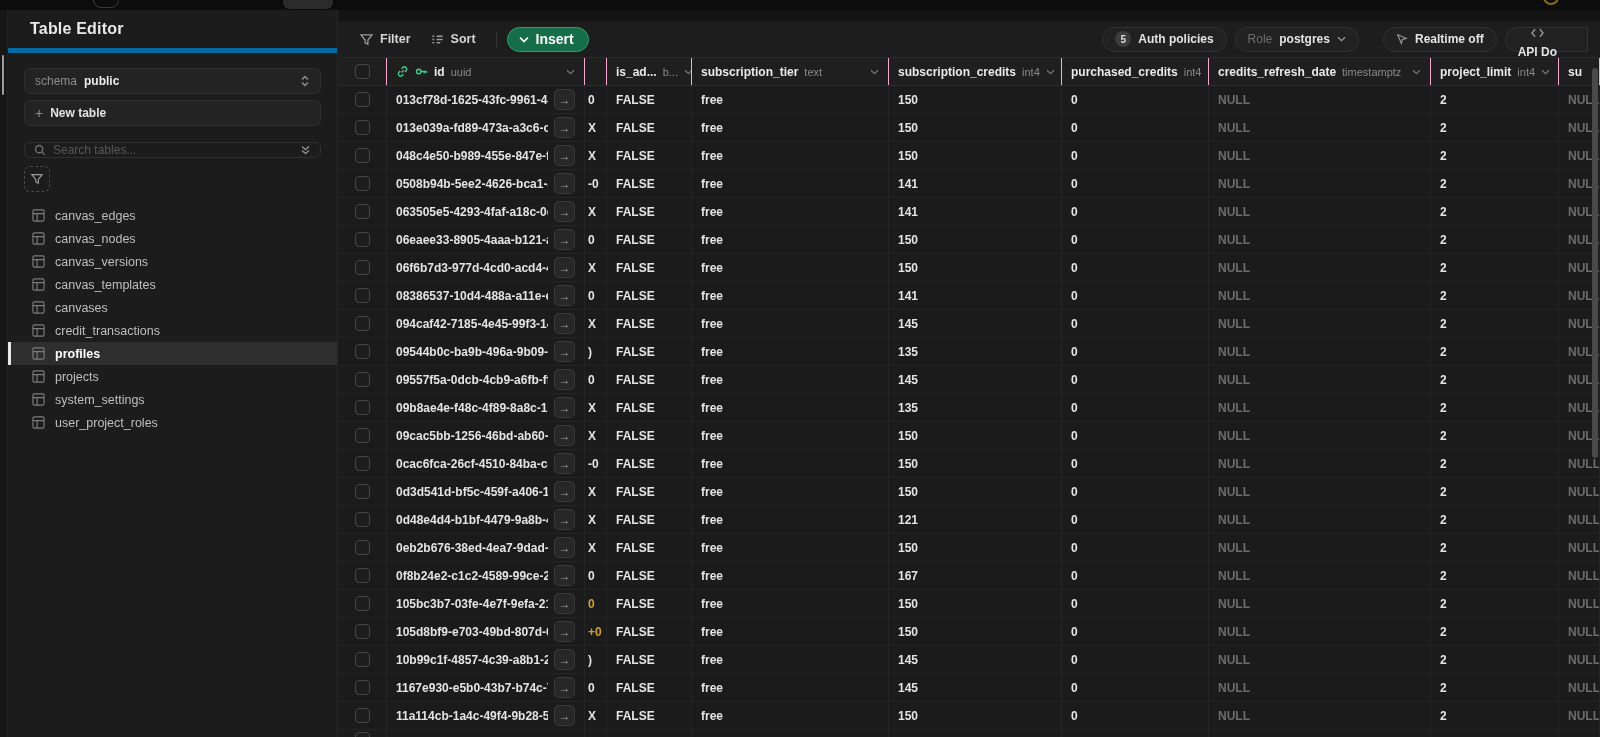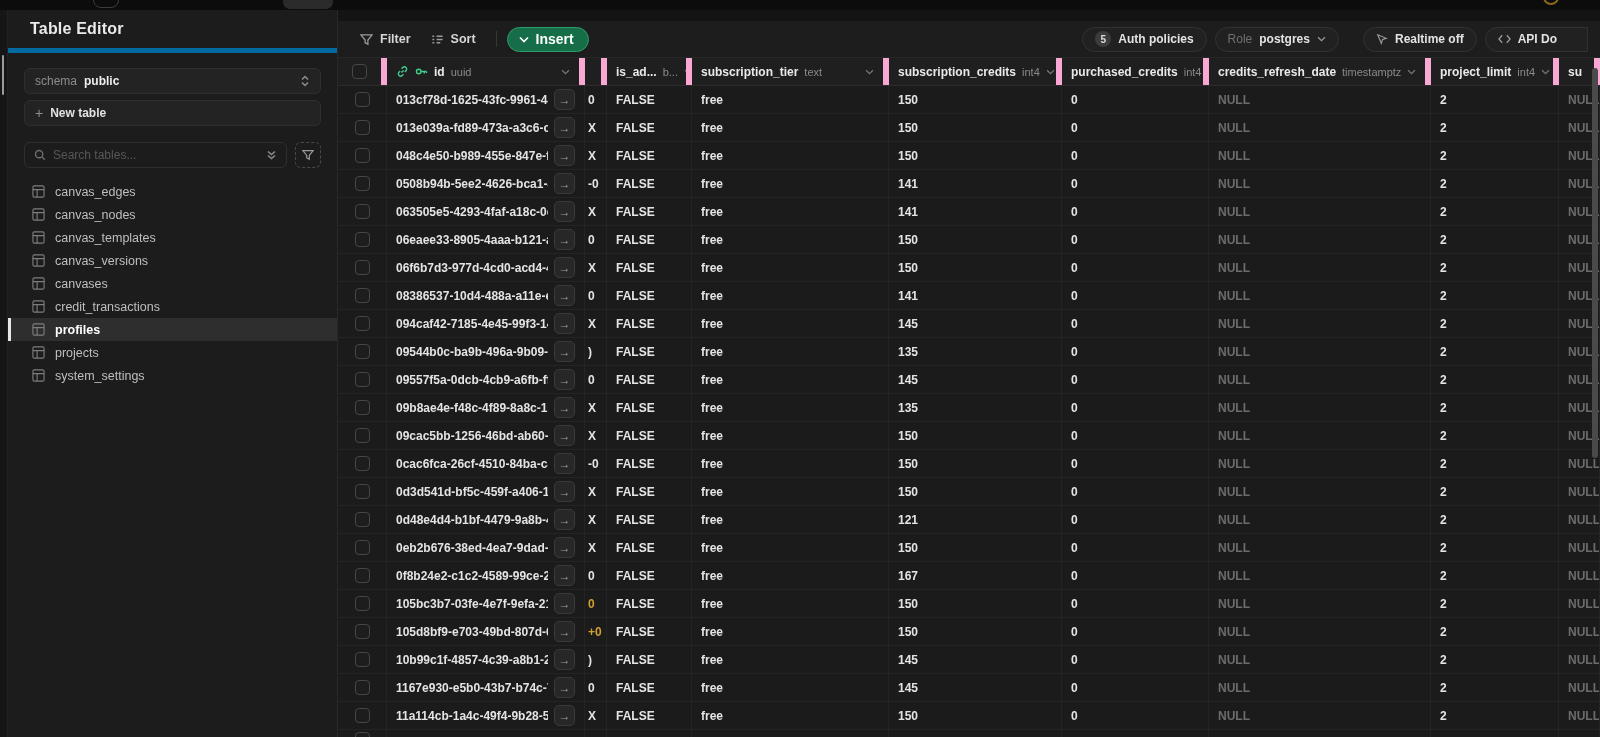--- a/index.html
+++ b/index.html
@@ -24,21 +24,21 @@
   .sb-body { padding:15px 16px 0; }
   .field-box { height:26px; border:1px solid #2f2f2f; background:#232323; border-radius:6px;
     display:flex; align-items:center; padding:0 10px; gap:7px; font-size:12px; }
   .schema-select { margin-bottom:6px; cursor:pointer; }
   .schema-label { color:#8d8d8d; }
   .schema-value { color:#ededed; font-weight:700; }
   .updown { margin-left:auto; color:#8d8d8d; }
   .new-table-btn { margin-bottom:16px; cursor:pointer; }
   .plus-ic { color:#8d8d8d; font-size:14px; line-height:1; }
   .new-table-label { color:#e2e2e2; font-weight:700; font-size:12px; }
-  .search-row { display:flex; gap:8px; margin-bottom:12px; }
+  .search-row { display:flex; gap:8px; margin-bottom:12px;flex-direction:column; }
   .search-input { flex:1; height:26px; border:1px solid #2f2f2f; background:transparent; border-radius:6px;
     display:flex; align-items:center; padding:0 9px; gap:7px; }
   .search-ph { color:#575757; font-size:12px; }
   .search-chevs { margin-left:auto; color:#8d8d8d; }
   .filter-square-btn { width:26px; height:26px; border:1px dashed #4a4a4a; border-radius:6px;
     display:flex; align-items:center; justify-content:center; color:#9a9a9a; cursor:pointer; }
   .tbl-list { margin:4px -16px 0; }
   .tbl-item { position:relative; height:23px; display:flex; align-items:center; gap:10px;
     padding-left:24px; font-size:12.5px; color:#bfbfbf; cursor:pointer; }
   .tbl-item .t-ic { color:#7d7d7d; display:flex; }
@@ -58,26 +58,26 @@
     font-size:14px; font-weight:700; cursor:pointer; }
   .toolbar-right { margin-left:auto; display:flex; align-items:center; gap:8px; }
   .pill-btn { display:flex; align-items:center; gap:7px; height:25px; padding:0 12px;
     background:#212121; border:1px solid #323232; border-radius:13px;
     color:#e3e3e3; font-size:12px; font-weight:700; cursor:pointer; white-space:nowrap; }
   .badge-count { width:16px; height:16px; border-radius:50%; background:#3c3c3c; color:#dcdcdc;
     font-size:10px; font-weight:700; display:flex; align-items:center; justify-content:center; }
   .role-dim { color:#6f6f6f; font-weight:400; }
   .pill-ic { color:#9a9a9a; display:flex; }
   .realtime-btn { margin-left:16px; }
-  .api-btn { border-radius:13px 0 0 13px; padding-right:30px; }
+  .api-btn { border-radius:13px 0 0 13px; padding-right:30px;flex-direction:column; }
 
   
   .grid-header { display:flex; height:28px; background:#1f1f1f; border-bottom:1px solid #2c2c2c; }
   .hcell { flex:none; display:flex; align-items:center; gap:6px; padding:0 9px;
-    border-right:6px solid #f9a8d4; overflow:hidden; white-space:nowrap; }
+    border-right:1px solid #f9a8d4; overflow:hidden; white-space:nowrap; }
   .hname { color:#e9e9e9; font-size:12px; font-weight:700; }
   .htype { color:#8a8a8a; font-size:11px; }
   .hchev { margin-left:auto; color:#757575; flex:none; cursor:pointer; }
   .green { color:#3ecf8e; }
 
   .w-sel{width:49px; justify-content:center; padding:0;}
   .w-id{width:198px;} .w-clip{width:22px; padding:0 3px;} .w-admin{width:85px;}
   .w-tier{width:197px;} .w-sub{width:173px;} .w-pur{width:147px;}
   .w-ref{width:222px;} .w-lim{width:128px;} .w-last{width:41px;}
 
@@ -176,31 +176,31 @@
         <span>canvas_nodes</span>
 
       </div>
         <div class="tbl-item">
         <span class="t-ic">
           <svg width="13" height="13" viewBox="0 0 14 14" fill="none" stroke="currentColor" stroke-width="1.2">
               <rect x="1" y="1" width="12" height="12" rx="1.5"></rect>
               <path d="M1 5h12M5.5 5v8"></path>
             </svg>
         </span>
-        <span>canvas_templates</span>
+        <span>canvas_versions</span>
 
       </div>
         <div class="tbl-item">
         <span class="t-ic">
           <svg width="13" height="13" viewBox="0 0 14 14" fill="none" stroke="currentColor" stroke-width="1.2">
               <rect x="1" y="1" width="12" height="12" rx="1.5"></rect>
               <path d="M1 5h12M5.5 5v8"></path>
             </svg>
         </span>
-        <span>canvas_versions</span>
+        <span>canvas_templates</span>
 
       </div>
         <div class="tbl-item">
         <span class="t-ic">
           <svg width="13" height="13" viewBox="0 0 14 14" fill="none" stroke="currentColor" stroke-width="1.2">
               <rect x="1" y="1" width="12" height="12" rx="1.5"></rect>
               <path d="M1 5h12M5.5 5v8"></path>
             </svg>
         </span>
         <span>canvases</span>
@@ -237,20 +237,30 @@
 
       </div>
         <div class="tbl-item">
         <span class="t-ic">
           <svg width="13" height="13" viewBox="0 0 14 14" fill="none" stroke="currentColor" stroke-width="1.2">
               <rect x="1" y="1" width="12" height="12" rx="1.5"></rect>
               <path d="M1 5h12M5.5 5v8"></path>
             </svg>
         </span>
         <span>system_settings</span>
+
+      </div>
+        <div class="tbl-item">
+        <span class="t-ic">
+          <svg width="13" height="13" viewBox="0 0 14 14" fill="none" stroke="currentColor" stroke-width="1.2">
+              <rect x="1" y="1" width="12" height="12" rx="1.5"></rect>
+              <path d="M1 5h12M5.5 5v8"></path>
+            </svg>
+        </span>
+        <span>user_project_roles</span>
 
       </div>
       </div>
   </div>
 </div>
 
 <div class="main">
 
   <div class="toolbar">
     <div class="tool-btn">

